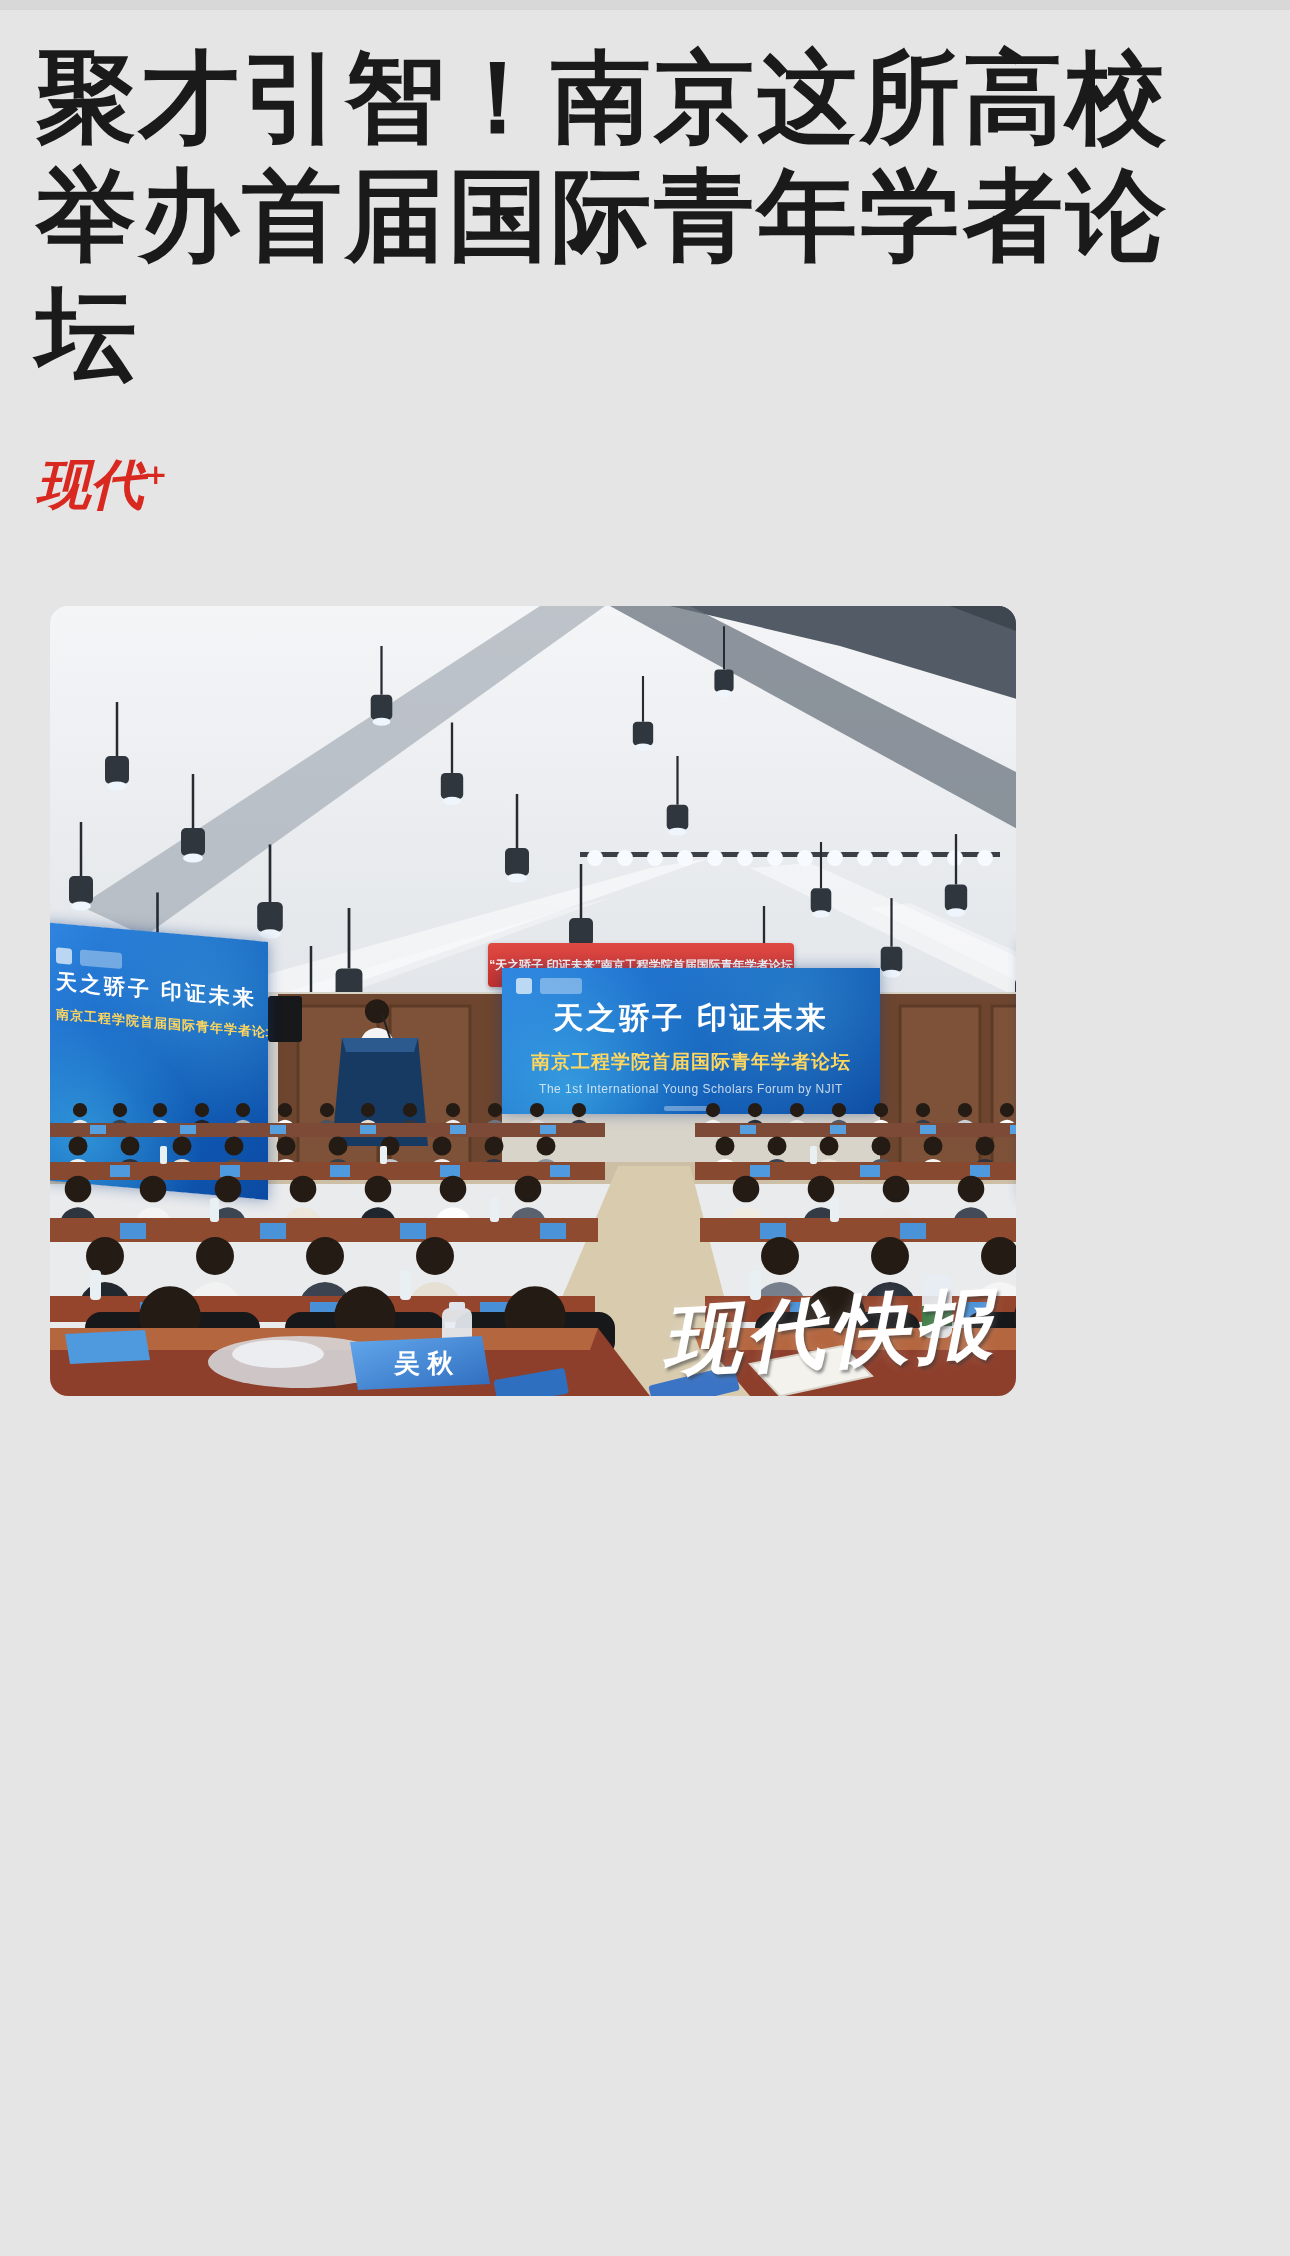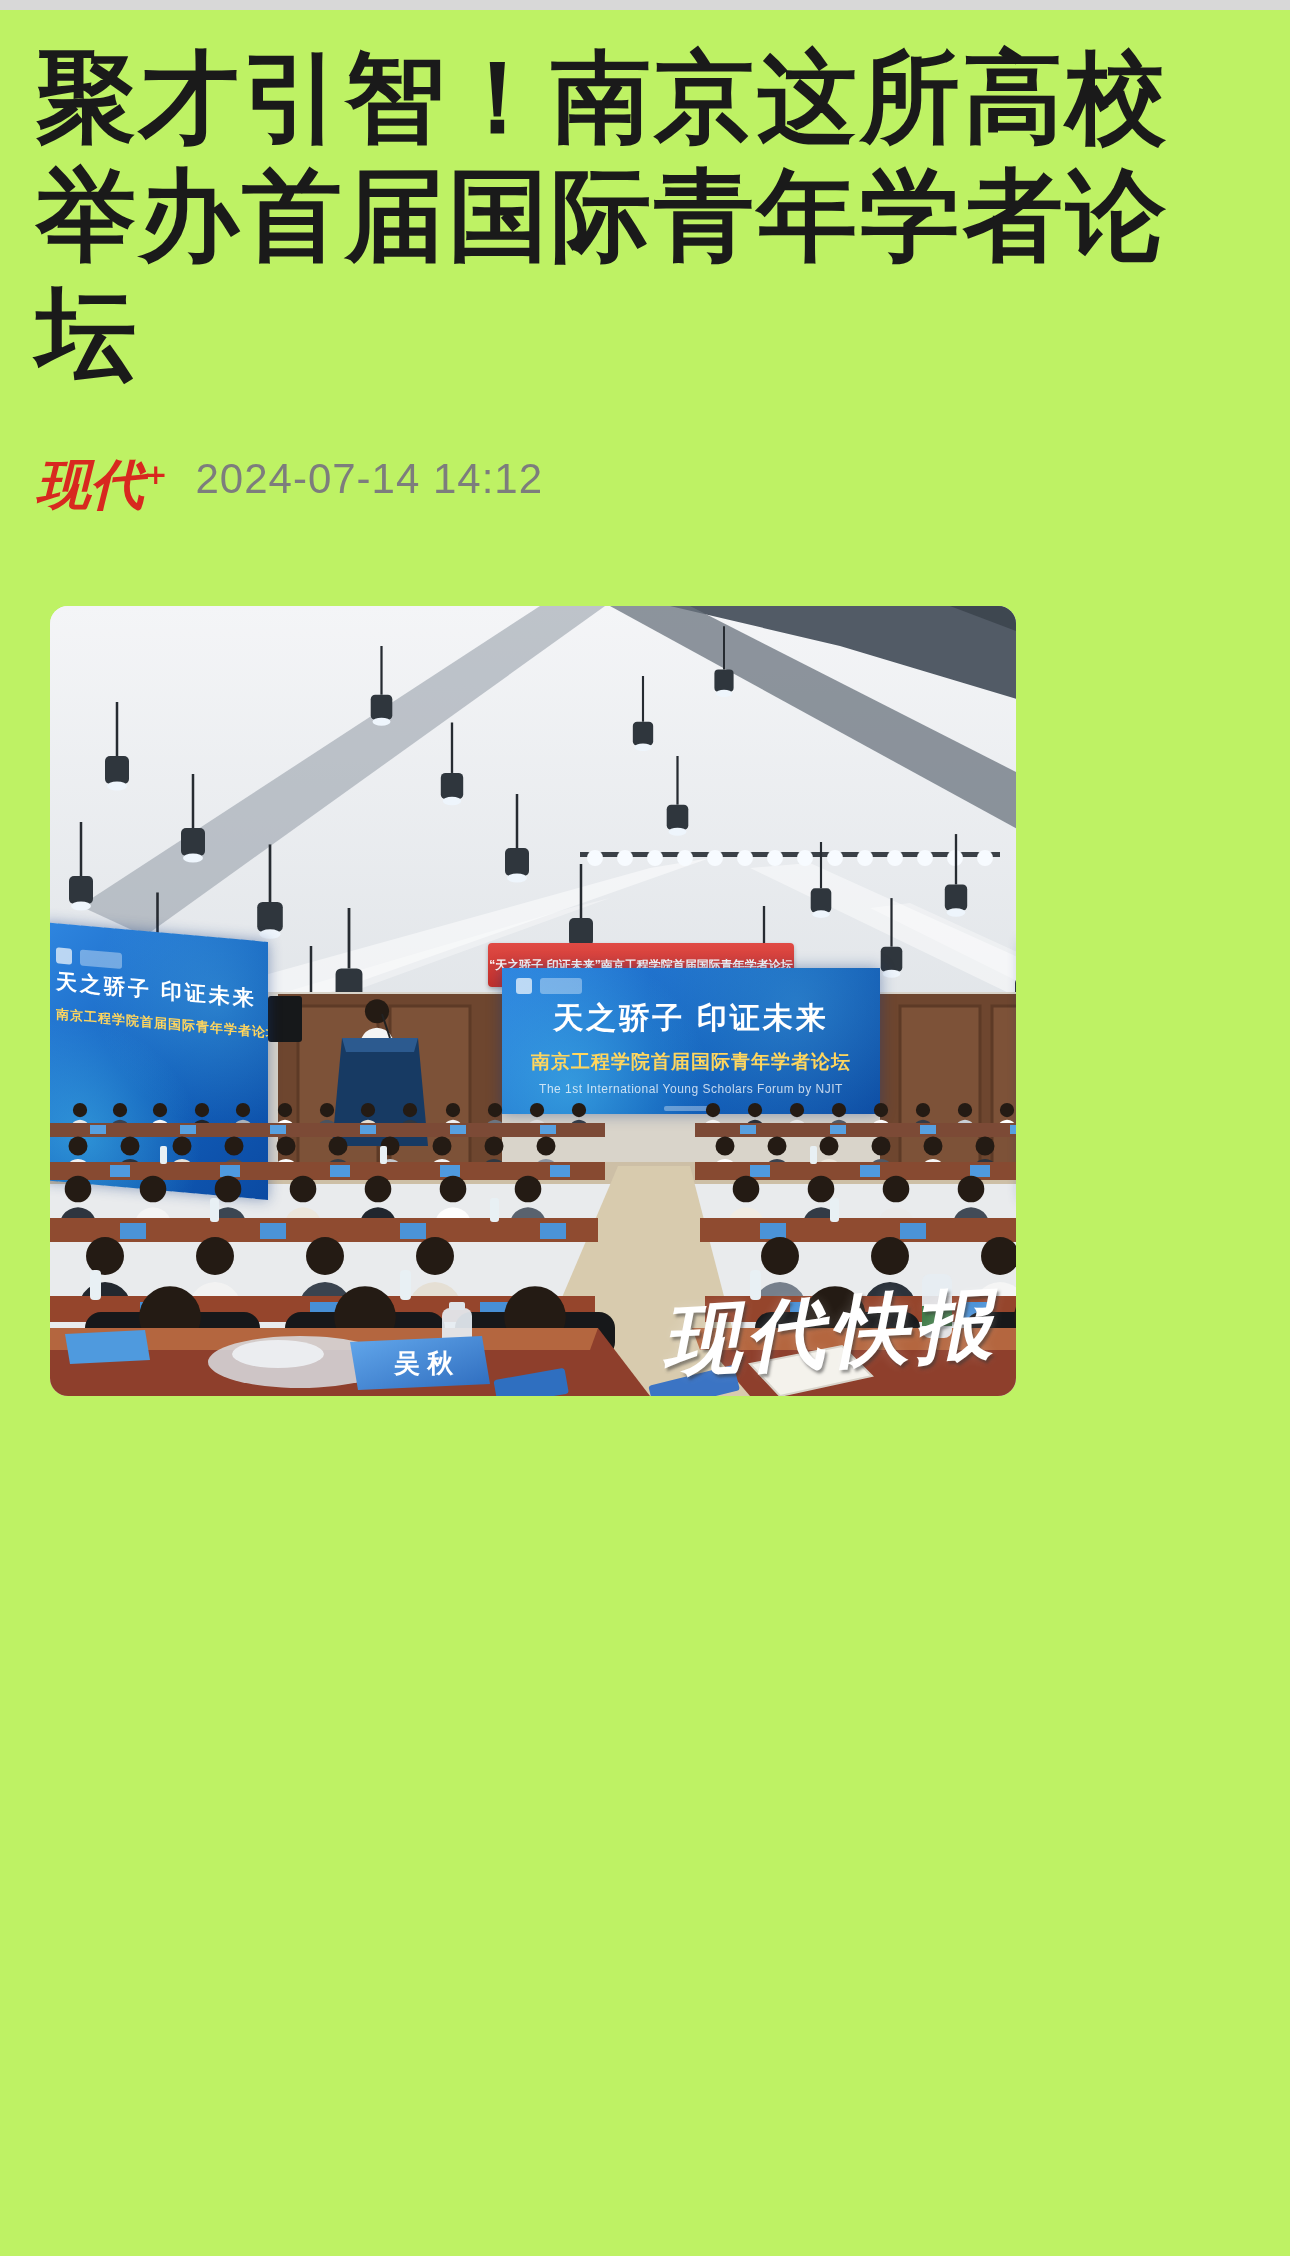--- a/index.html
+++ b/index.html
@@ -1,16 +1,16 @@
 <!DOCTYPE html>
 <html><head>
 <meta charset="utf-8">
 <style>
   html,body{margin:0;padding:0;background:#fff;}
-  .page{position:relative;width:1290px;height:2256px;background:#bef264;overflow:hidden;
+  .page{position:relative;width:1290px;height:2256px;background:#e5e5e5;overflow:hidden;
         font-family:"Liberation Sans","DejaVu Sans",sans-serif;}
   .topbar{width:100%;height:10px;background:#d8d8d8;}
   .article{padding:0 36px;}
   .title{margin:28px 0 0;font-size:100px;line-height:118px;letter-spacing:3px;
          font-weight:700;color:#1a1a1a;}
   .meta{margin-top:56px;display:flex;align-items:center;height:62px;}
   .logo{color:#d8281f;font-family:"DejaVu Serif","Liberation Serif",serif;
         font-weight:700;font-style:italic;font-size:54px;line-height:54px;}
   .logo sup{font-size:28px;}
   .time{margin-left:28px;font-size:42px;color:#7d7d7d;letter-spacing:1px;}
@@ -53,21 +53,20 @@
 <body>
 
 <div class="page">
   <div class="topbar"></div>
 
   <div class="article">
     <h1 class="title">聚才引智！南京这所高校举办首届国际青年学者论坛</h1>
 
     <div class="meta">
       <div class="logo"><span>现代</span><sup>+</sup></div>
-      <div class="time">2024-07-14 14:12</div>
     </div>
 
 
     <div class="photo">
 
       <svg class="layer0" width="1190" height="790" viewBox="0 0 1190 790">
         <defs>
           <linearGradient id="ceilG" x1="0" y1="0" x2="0" y2="1">
             <stop offset="0" stop-color="#f4f5f7"></stop>
               <stop offset="1" stop-color="#e0e4e8"></stop>

